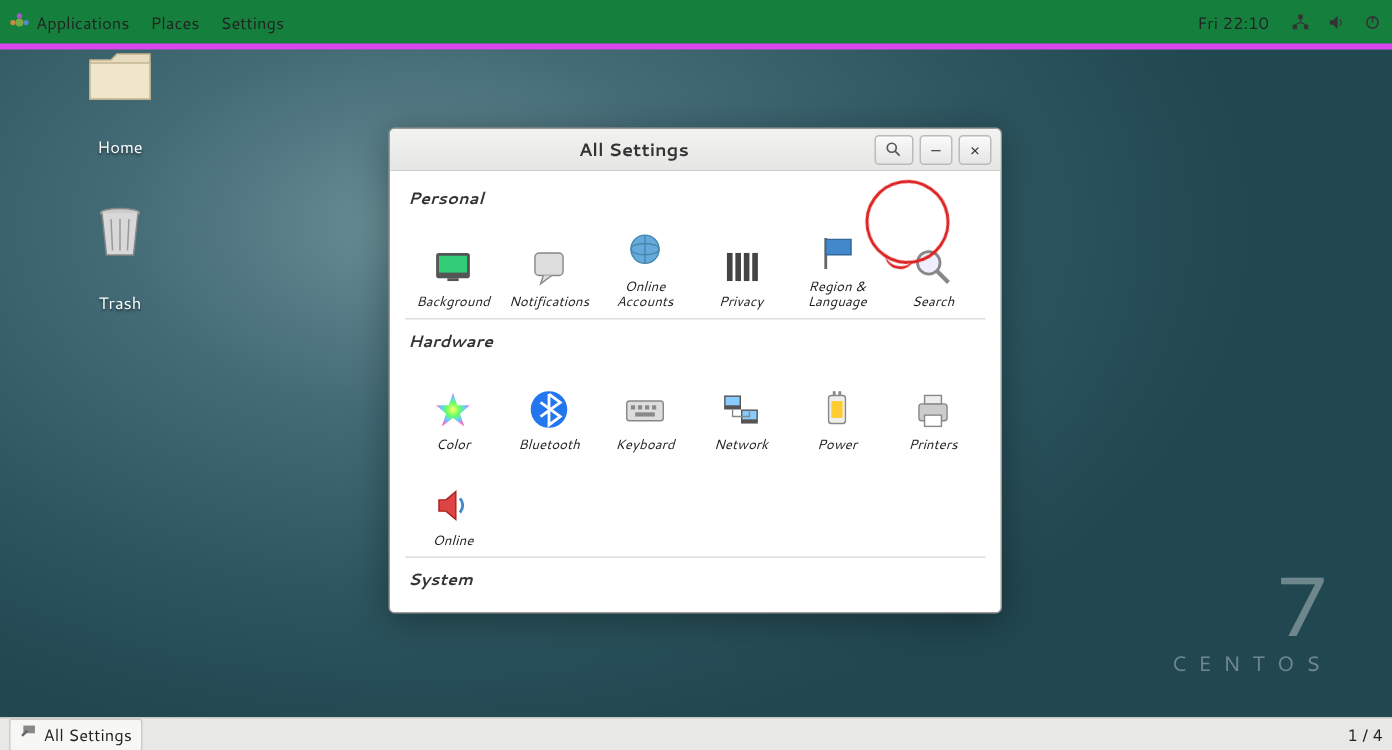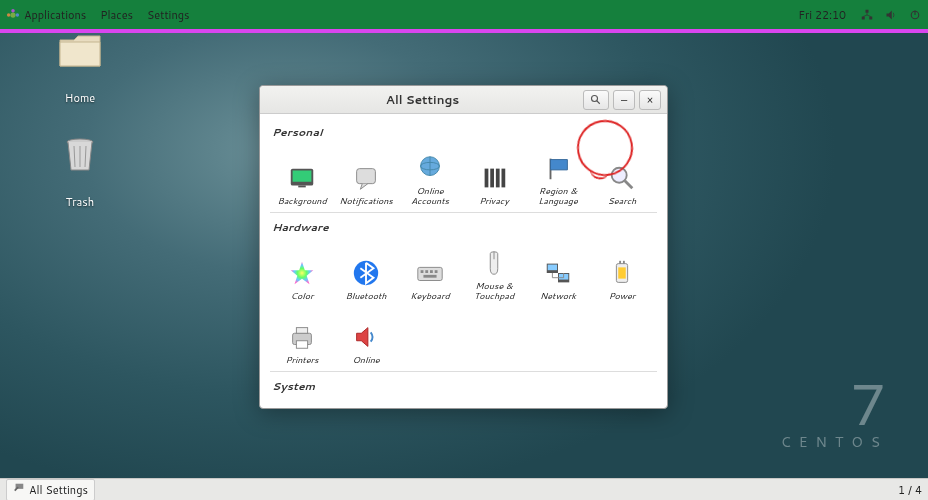--- a/index.html
+++ b/index.html
@@ -265,29 +265,20 @@
                 <rect x="16" y="13" width="3" height="3" fill="#888"></rect>
                 <rect x="21" y="13" width="3" height="3" fill="#888"></rect>
                 <rect x="9" y="18" width="14" height="3" fill="#888"></rect>
               </svg>
             </div>
           <div class="cap">Keyboard</div>
         </div>
         <div class="item">
           <div class="ic">
               <svg viewBox="0 0 32 32">
-                <path d="M12 6 Q12 4 16 4 Q20 4 20 6 L20 22 Q20 28 16 28 Q12 28 12 22 Z" fill="#eee" stroke="#888"></path>
-                <line x1="16" y1="4" x2="16" y2="12" stroke="#888"></line>
-              </svg>
-            </div>
-          <div class="cap">Mouse &amp; Touchpad</div>
-        </div>
-        <div class="item">
-          <div class="ic">
-              <svg viewBox="0 0 32 32">
                 <rect x="4" y="6" width="12" height="10" fill="#555"></rect>
                 <rect x="16" y="16" width="12" height="10" fill="#555"></rect>
                 <rect x="5" y="7" width="10" height="6" fill="#8cf"></rect>
                 <rect x="17" y="17" width="10" height="6" fill="#8cf"></rect>
                 <path d="M10 16 L10 21 L22 21 L22 16" stroke="#888" fill="none"></path>
               </svg>
             </div>
           <div class="cap">Network</div>
         </div>
         <div class="item">

